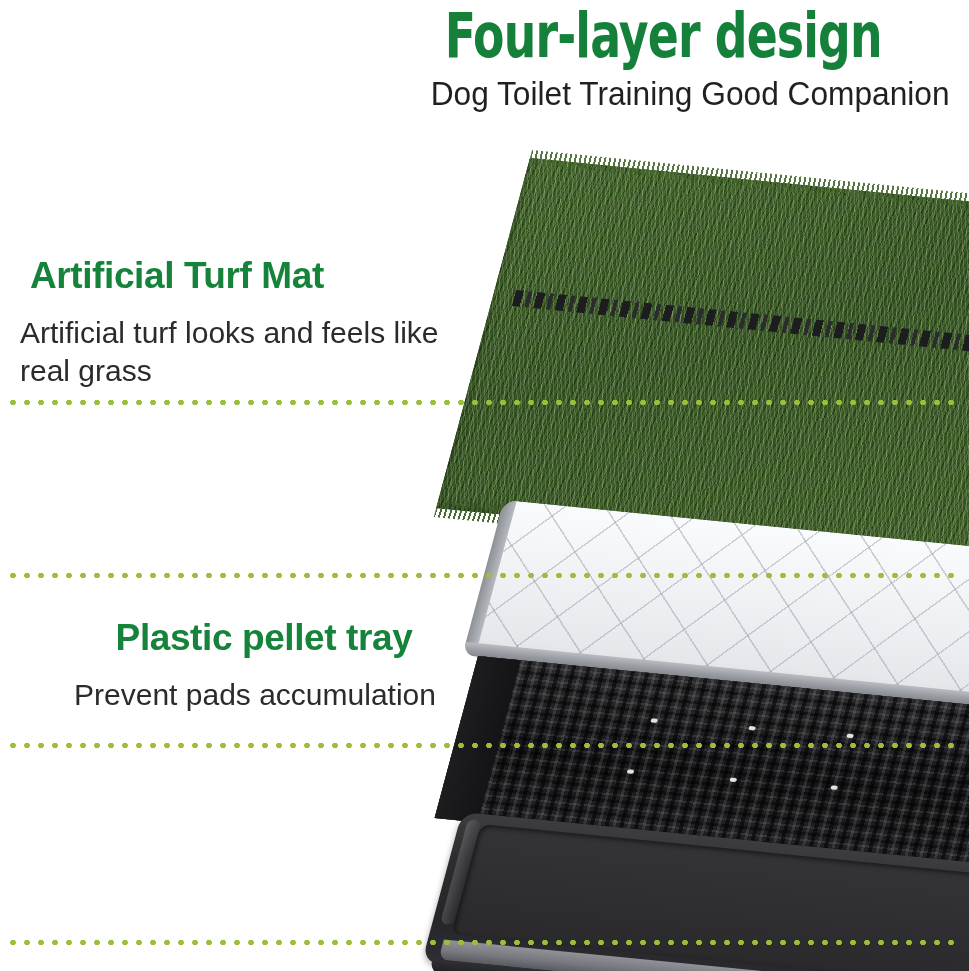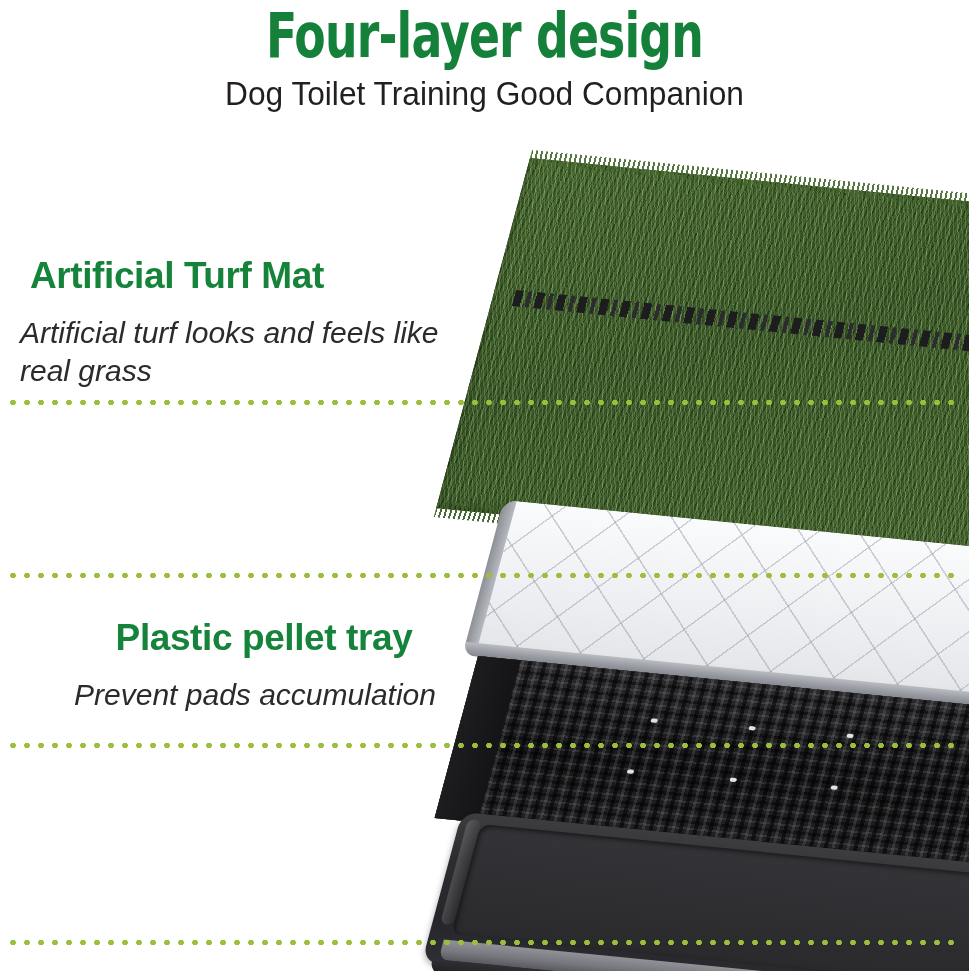--- a/index.html
+++ b/index.html
@@ -18,21 +18,21 @@
     overflow: hidden;
   }
 
   
   #header {
     position: absolute;
     left: 0;
     top: 0;
     width: 907px;
     height: 125px;
-    text-align: center;
+    text-align: right;
   }
   #main-title {
     position: absolute;
     left: 0;
     top: 4px;
     width: 969px;
     font-family: "Liberation Sans Narrow", "DejaVu Sans Condensed", "Liberation Sans", sans-serif;
     font-size: 62px;
     font-weight: bold;
     letter-spacing: -1px;
@@ -72,21 +72,20 @@
     white-space: nowrap;
     margin: 16px;
   }
   .feature-body {
     font-size: 30px;
     font-weight: 300;
     color: #2b2b2b;
     line-height: 38px;
     margin: 6px 0 0 6px;
     max-width: 470px;
-    font-style: italic;
   }
   #feature-0 { top: 238px; }
   #feature-1 { top: 430px; }
   #feature-2 { top: 600px; text-align: center; }
   #feature-3 { top: 770px; }
 
   
   .divider {
     position: absolute;
     left: 10px;

